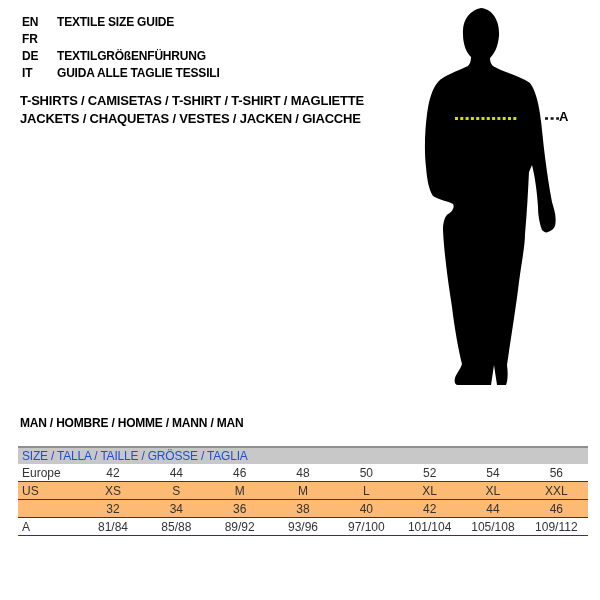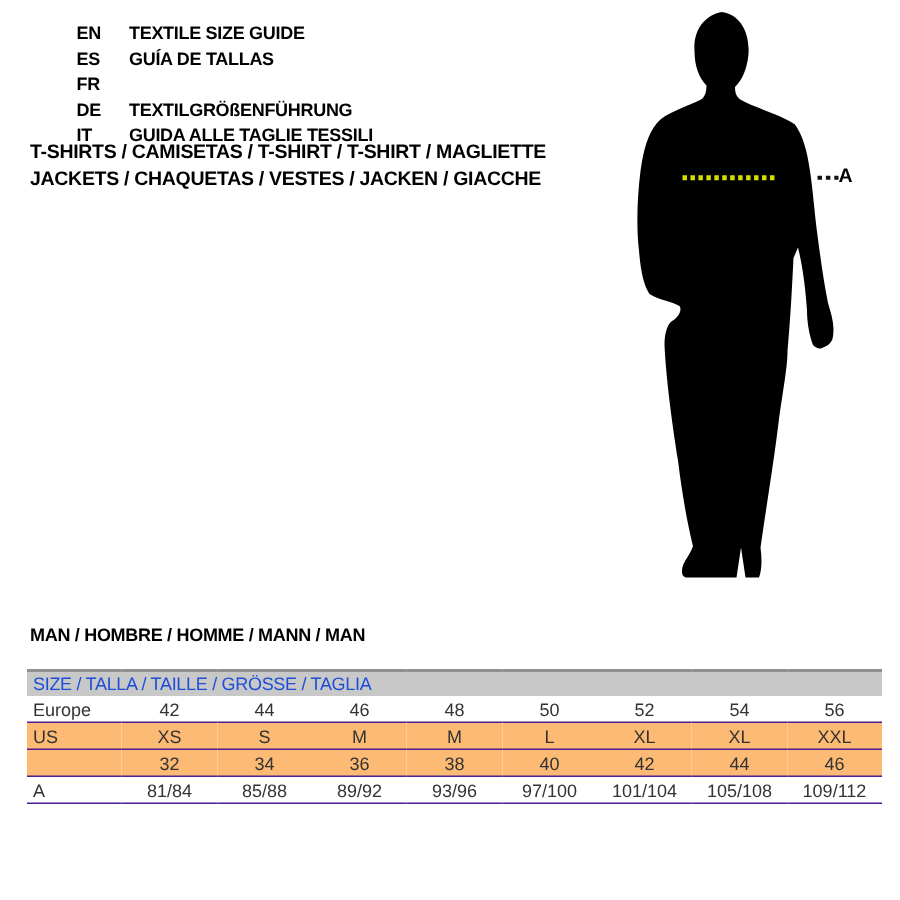--- a/index.html
+++ b/index.html
@@ -4,21 +4,21 @@
 <style>
   html,body{margin:0;padding:0;background:#fff;}
   .page{
     position:relative;width:600px;height:600px;background:#ffffff;overflow:hidden;
     font-family:"Liberation Sans","DejaVu Sans",sans-serif;color:#000;
   }
 
   
   .lang-list{position:absolute;left:22px;top:14px;}
   .lang-row{display:flex;font-size:12px;font-weight:bold;line-height:17px;letter-spacing:-0.2px;}
-  .lang-code{width:35px;flex:0 0 35px;margin-left:29px;}
+  .lang-code{width:35px;flex:0 0 35px;}
   .lang-label{white-space:nowrap;}
 
   
   .product-lines{position:absolute;left:20px;top:92px;}
   .product-line{font-size:13px;font-weight:bold;line-height:18px;letter-spacing:-0.2px;white-space:nowrap;}
 
   
   .figure-svg{position:absolute;left:408px;top:2px;width:170px;height:392px;}
   .measure-label{position:absolute;left:559px;top:109px;font-size:13px;font-weight:bold;}
 
@@ -46,24 +46,20 @@
 </style>
 </head>
 <body>
 
 <div class="page">
 
   <div class="lang-list" id="lang-list">
       <div class="lang-row">
         <span class="lang-code">EN</span>
         <span class="lang-label">TEXTILE SIZE GUIDE</span>
-      </div>
-      <div class="lang-row">
-        <span class="lang-code">ES</span>
-        <span class="lang-label">GUÍA DE TALLAS</span>
       </div>
       <div class="lang-row">
         <span class="lang-code">FR</span>
       </div>
       <div class="lang-row">
         <span class="lang-code">DE</span>
         <span class="lang-label">TEXTILGRÖßENFÜHRUNG</span>
       </div>
       <div class="lang-row">
         <span class="lang-code">IT</span>

